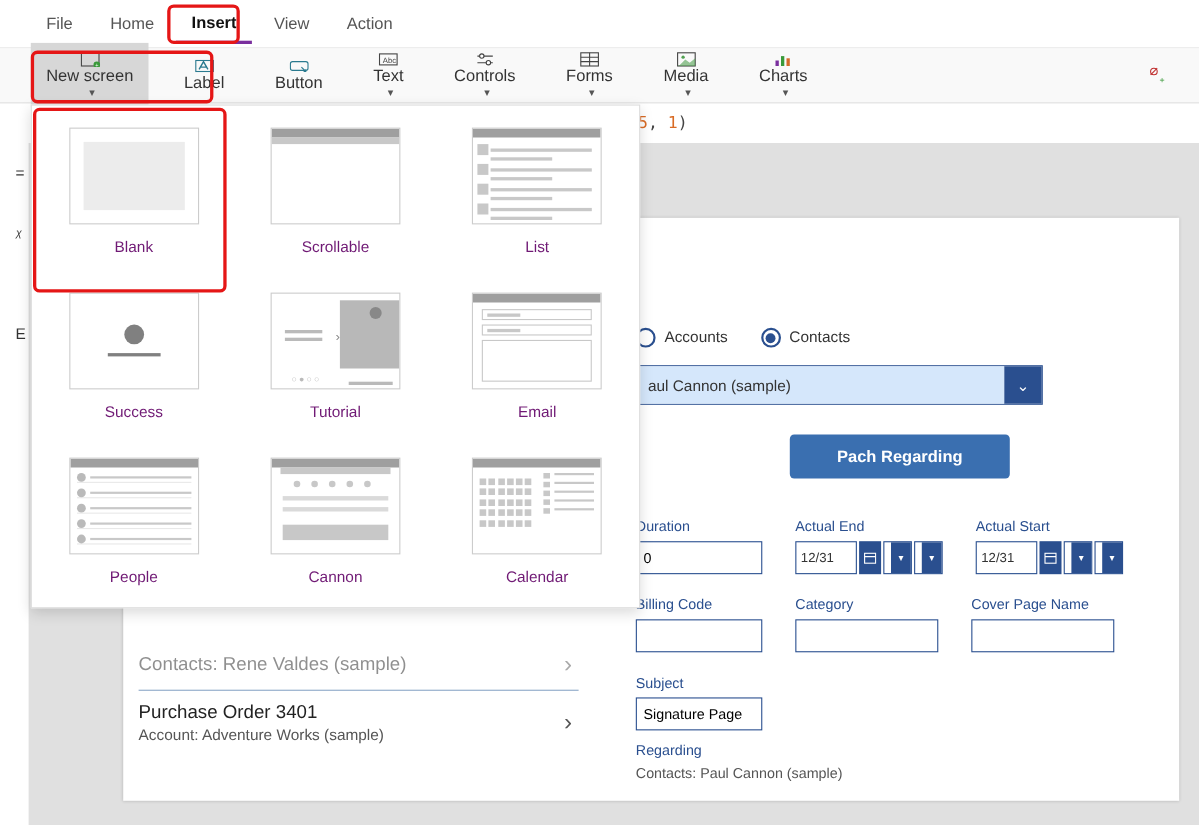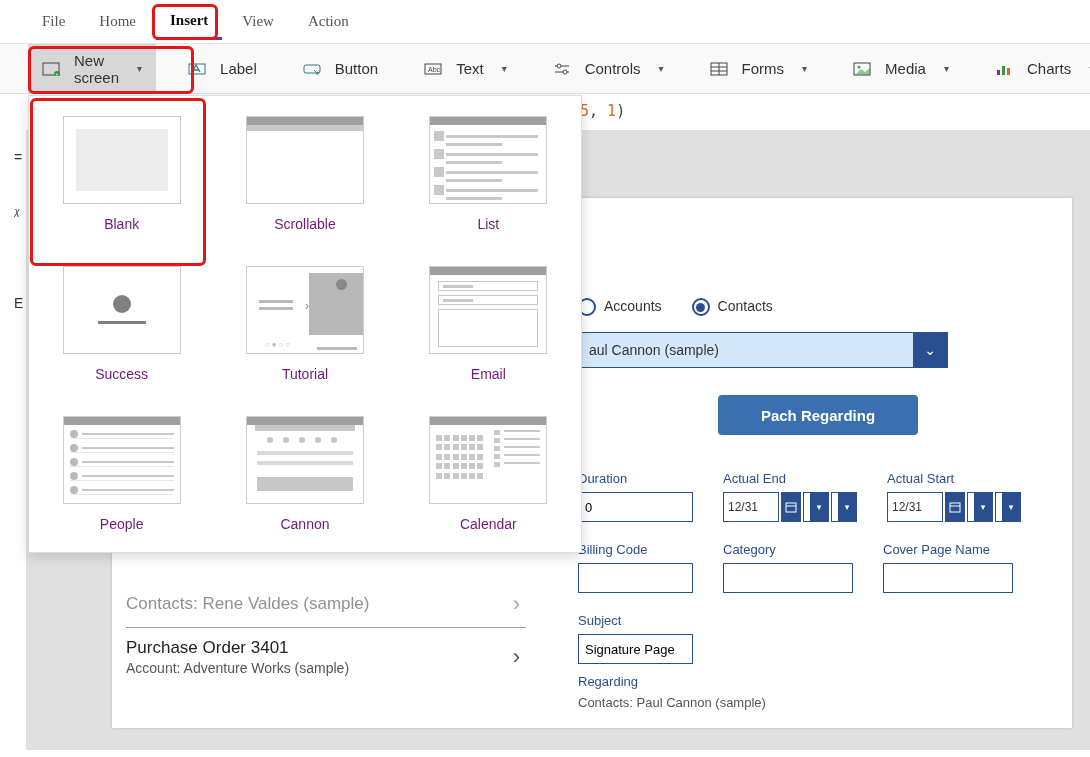--- a/index.html
+++ b/index.html
@@ -16,21 +16,20 @@
 
   
   .menubar {
     display: flex;
     align-items: center;
     height: 44px;
     padding: 0 28px;
     border-bottom: 1px solid #e5e5e5;
     background: #fff;
     gap: 6px;
-    font-family: Liberation Serif, serif;
   }
   .menu-item {
     padding: 8px 14px;
     color: #555;
     cursor: pointer;
     font-size: 15px;
   }
   .menu-item.active {
     color: #111;
     font-weight: 600;
@@ -43,25 +42,26 @@
     align-items: center;
     height: 50px;
     padding: 0 28px;
     background: #f9f9f9;
     border-bottom: 1px solid #e0e0e0;
     gap: 18px;
   }
   .ribbon-btn {
     display: flex;
     align-items: center;
-    gap: 14px;
+    gap: 0;
     padding: 8px 14px;
     cursor: pointer;
     color: #333;
     font-size: 15px;
+    flex-direction: column;
   }
   .ribbon-btn.new-screen {
     background: #d7d7d7;
   }
   .ribbon-icon {
     display: inline-flex;
     align-items: center;
     justify-content: center;
     width: 18px;
     height: 14px;

